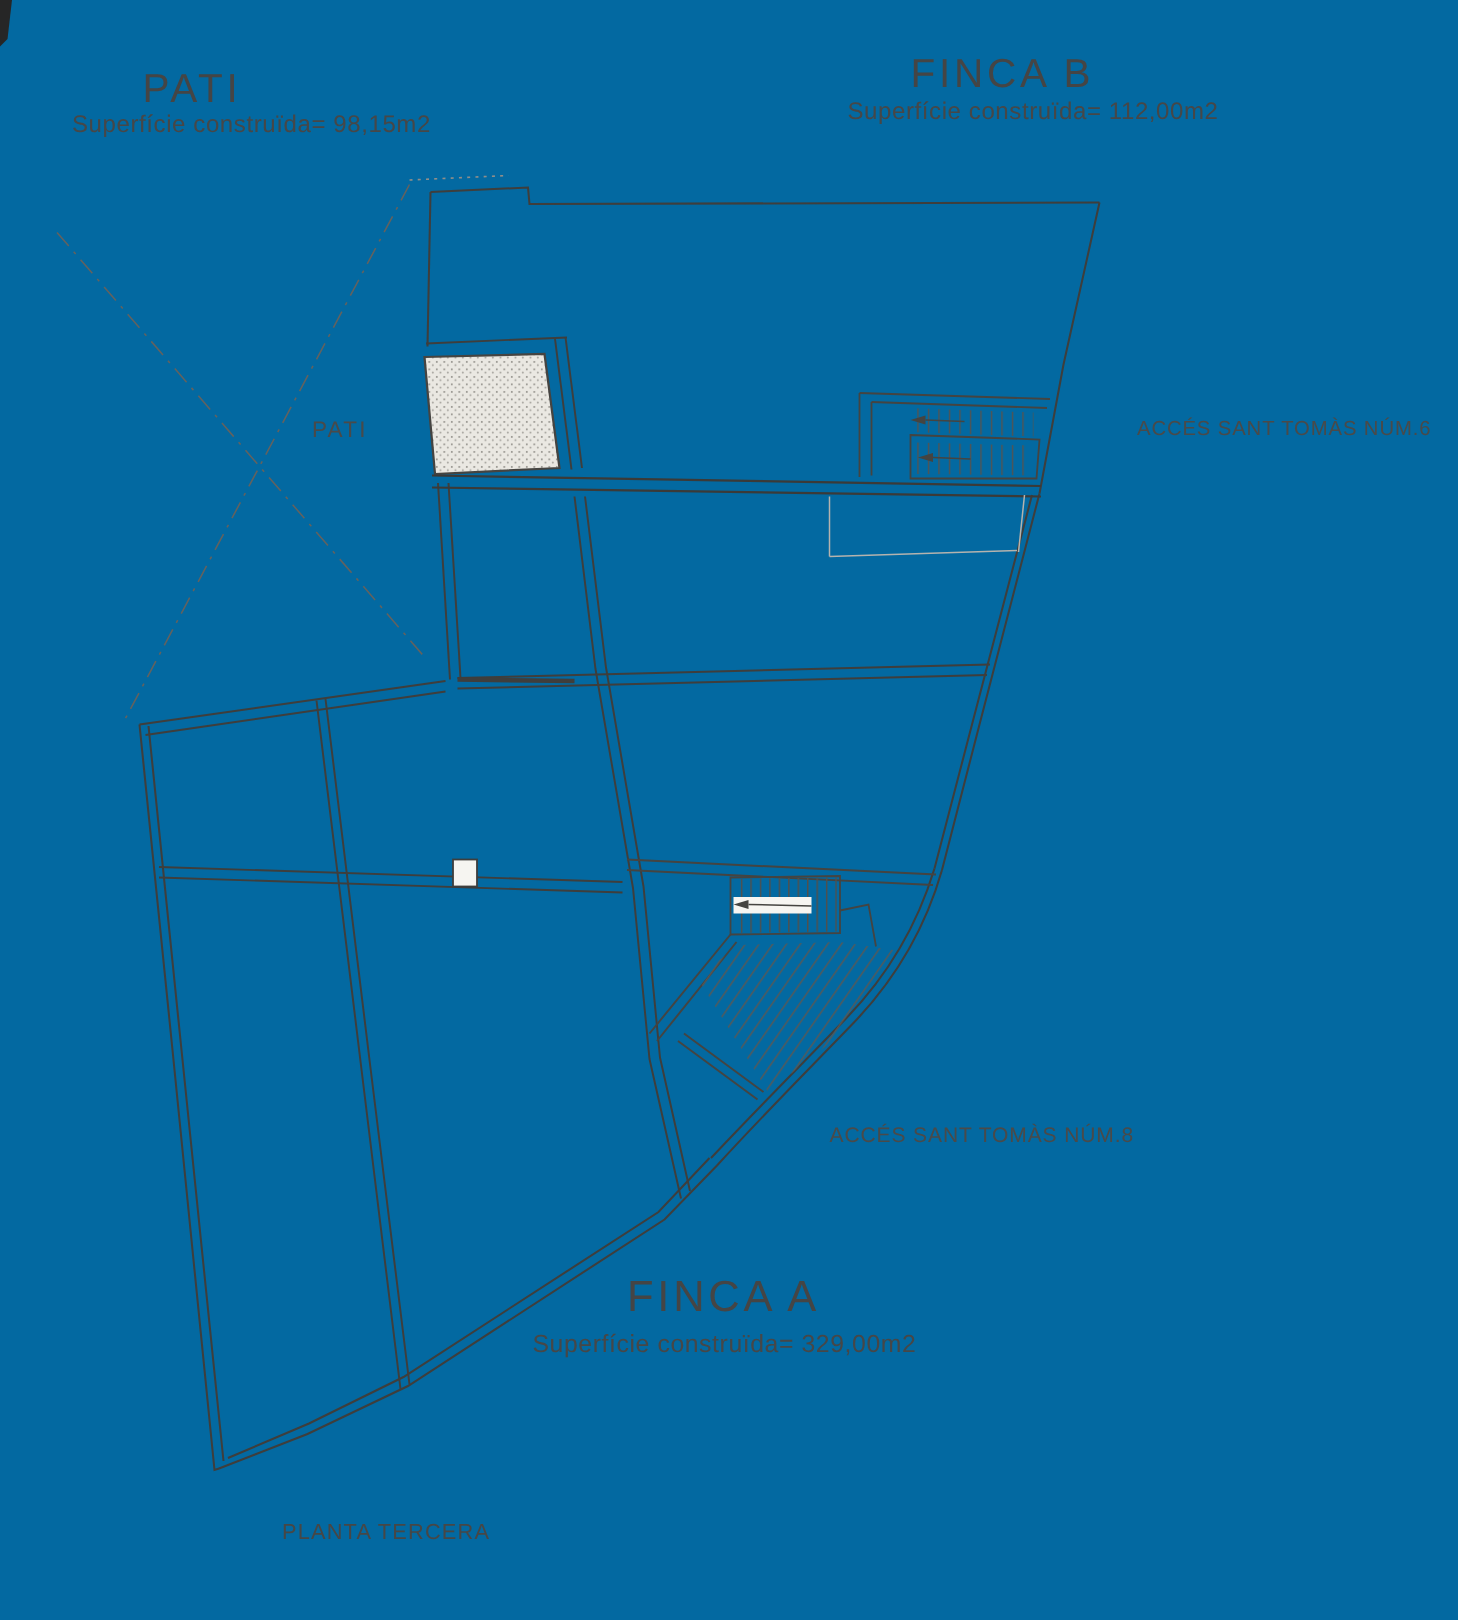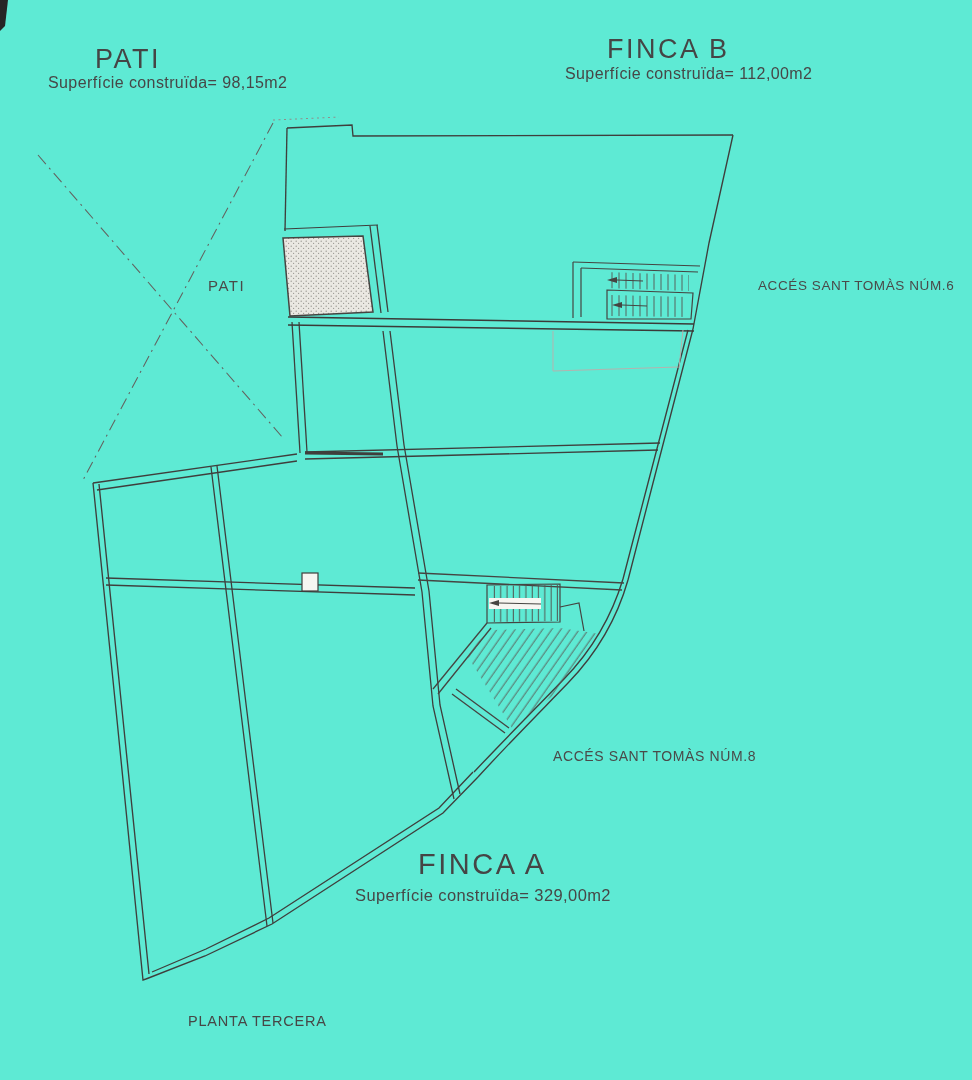--- a/index.html
+++ b/index.html
@@ -5,21 +5,21 @@
   html,body{margin:0;padding:0;}
   body{
     width:972px;height:1080px;
     background:#efeeea;
     font-family:"Liberation Sans", sans-serif;
     overflow:hidden;
   }
   .sheet{
     position:relative;
     width:972px;height:1080px;
-    background:#5eead4;
+    background:#0369a1;
   }
   svg{position:absolute;left:0;top:0;}
   .t-big{font-size:27px;letter-spacing:2.5px;fill:#454545;}
   .t-big-a{font-size:29px;letter-spacing:2.5px;fill:#454545;}
   .t-sub{font-size:16px;letter-spacing:0.4px;fill:#474747;}
   .t-ann{font-size:13.5px;letter-spacing:0.6px;fill:#4a4a49;}
   .t-room{font-size:15px;letter-spacing:1.5px;fill:#4a4a49;}
   .t-plan{font-size:14.5px;letter-spacing:0.8px;fill:#474746;}
 </style>
 </head>

